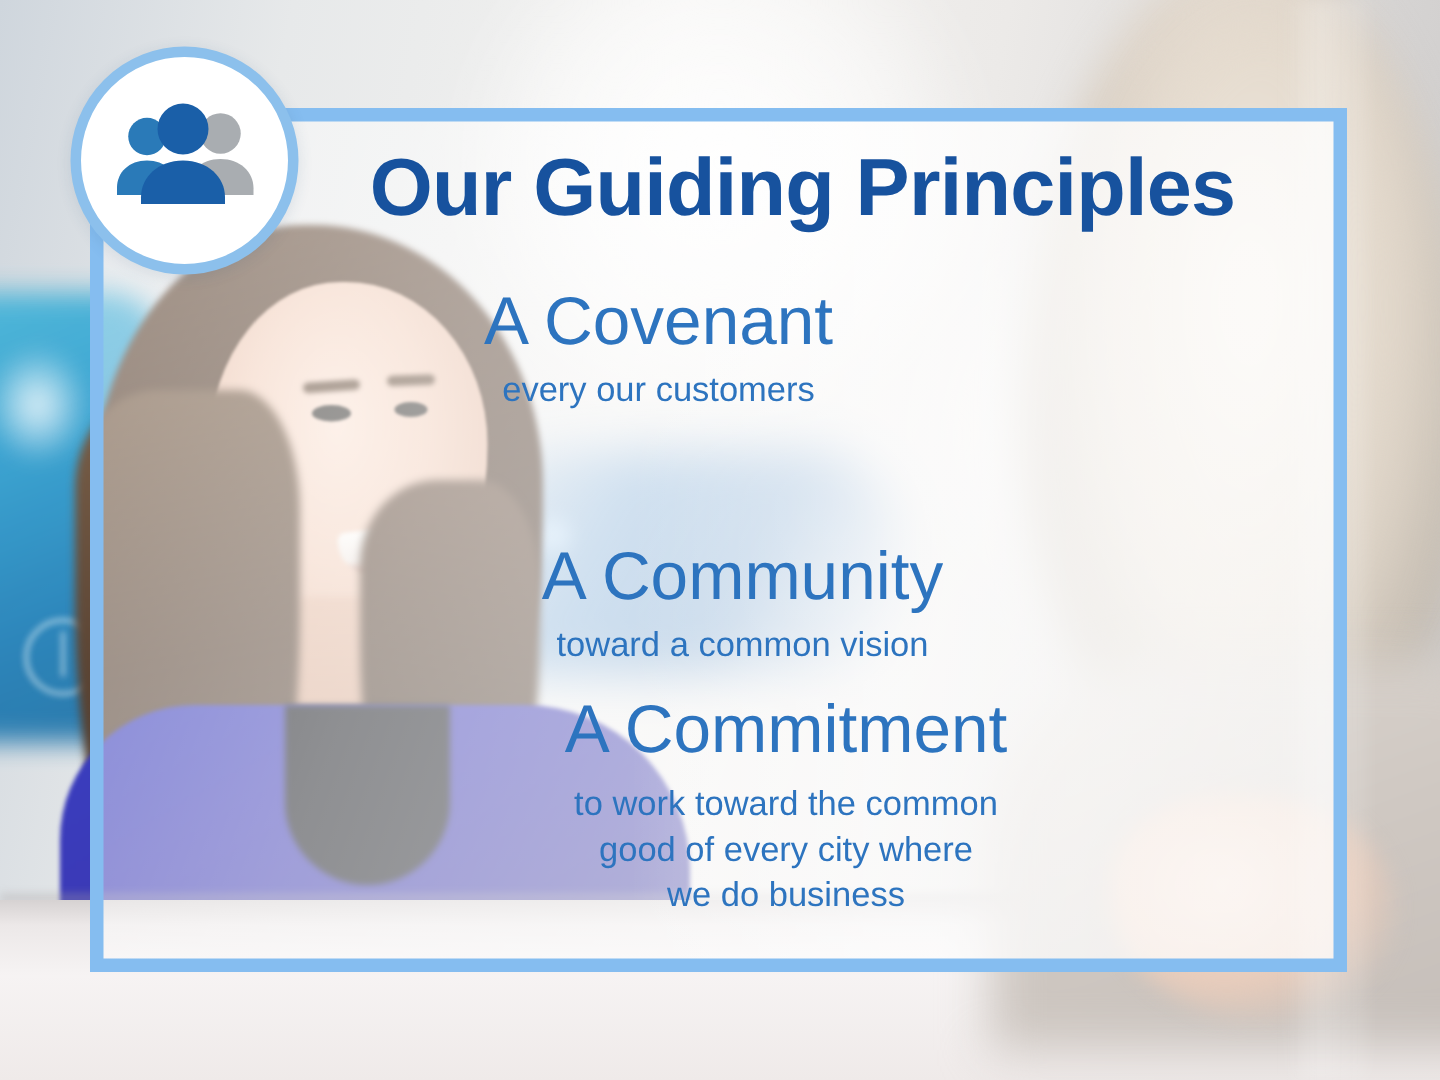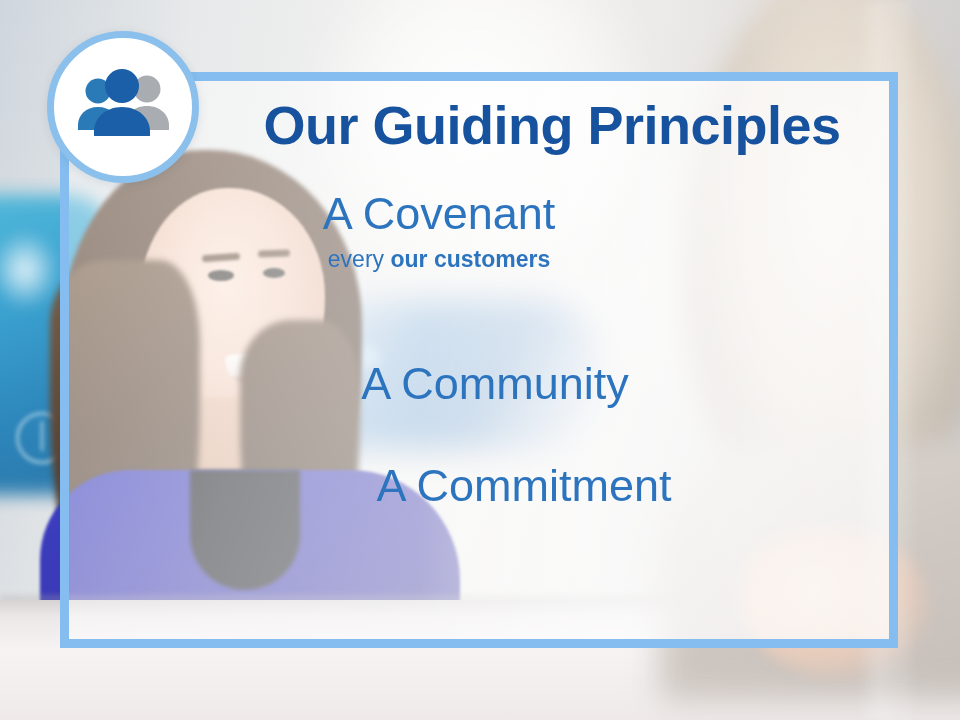--- a/index.html
+++ b/index.html
@@ -258,21 +258,21 @@
   }
   .badge-circle svg { display: block; }
 
   
   .content {
     position: absolute;
     left: 60px; top: 72px; width: 838px; height: 576px;
   }
   .title {
     position: absolute;
-    left: 17px; top: 26px; width: 820px;
+    left: 0; top: 26px; width: 820px;
     text-align: center;
     font-family: "Liberation Sans", sans-serif;
     font-weight: bold;
     font-size: 54px;
     line-height: 1;
     letter-spacing: -0.5px;
     color: #17529e;
     padding-left: 130px;
     box-sizing: border-box;
   }
@@ -287,21 +287,21 @@
   }
   .p-head .art { font-weight: normal; }
   .p-head .word { font-weight: normal; }
   .p-sub {
     font-family: "Liberation Sans", sans-serif;
     font-size: 23px;
     line-height: 1.34;
     color: #2d74bf;
     margin-top: 6px;
   }
-  .p-sub b { font-weight: bold; }
+  .p-sub b { font-weight: normal; }
 
   
   #p1 { left: 0; top: 118px; text-align: center; padding-right: 80px; box-sizing: border-box; }
   
   #p2 { left: 0; top: 240px; text-align: center; padding-left: 32px; box-sizing: border-box; margin-top: 48px; }
   
   #p3 { left: 0; top: 390px; text-align: center; padding-left: 90px; box-sizing: border-box; }
   #p3 .p-sub { margin-top: 10px; }
 </style>
 </head>
@@ -384,24 +384,30 @@
           <div><span>every </span><b>our customers</b></div>
         </div>
     </div>
 
     <div class="principle" id="p2">
       <div class="p-head">
         <span class="art">A</span> 
         <span class="word">Community</span>
       </div>
       <div class="p-sub">
+          <div><span>toward a common vision</span></div>
         </div>
     </div>
 
     <div class="principle" id="p3">
       <div class="p-head">
         <span class="art">A</span> 
         <span class="word">Commitment</span>
       </div>
+      <div class="p-sub">
+          <div><span>to work toward the </span><b>common</b></div>
+          <div><b>good of every city</b><span> where</span></div>
+          <div><span>we do business</span></div>
+        </div>
     </div>
 
   </div>
 </div>
 
 </body></html>

